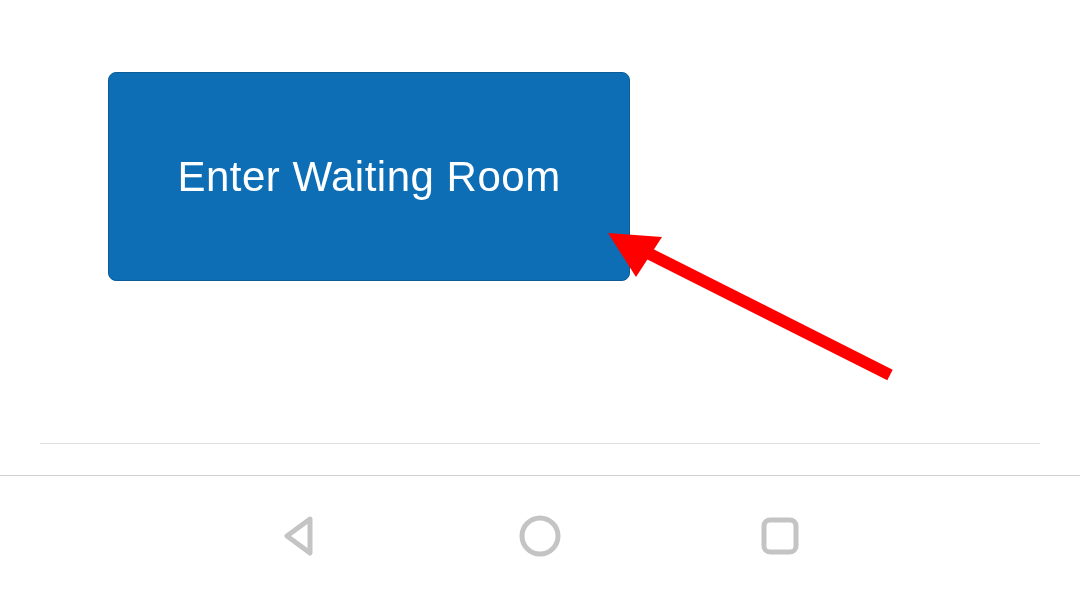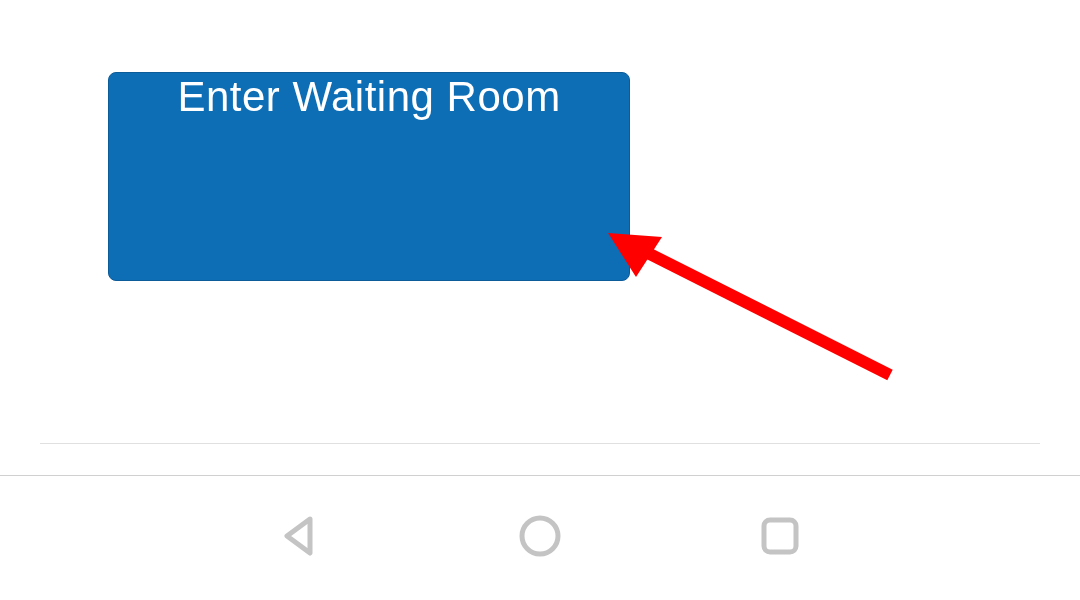--- a/index.html
+++ b/index.html
@@ -28,20 +28,21 @@
       top: 72px;
       width: 522px;
       height: 209px;
       background: #0d6eb6;
       border: 1px solid #0d5c9a;
       border-radius: 8px;
       color: #ffffff;
       font-size: 42px;
       font-weight: 400;
       display: flex;
+      align-items: center;
       justify-content: center;
       cursor: pointer;
       letter-spacing: 0.5px;
     }
     .annotation-arrow {
       position: absolute;
       left: 600px;
       top: 225px;
       pointer-events: none;
     }

